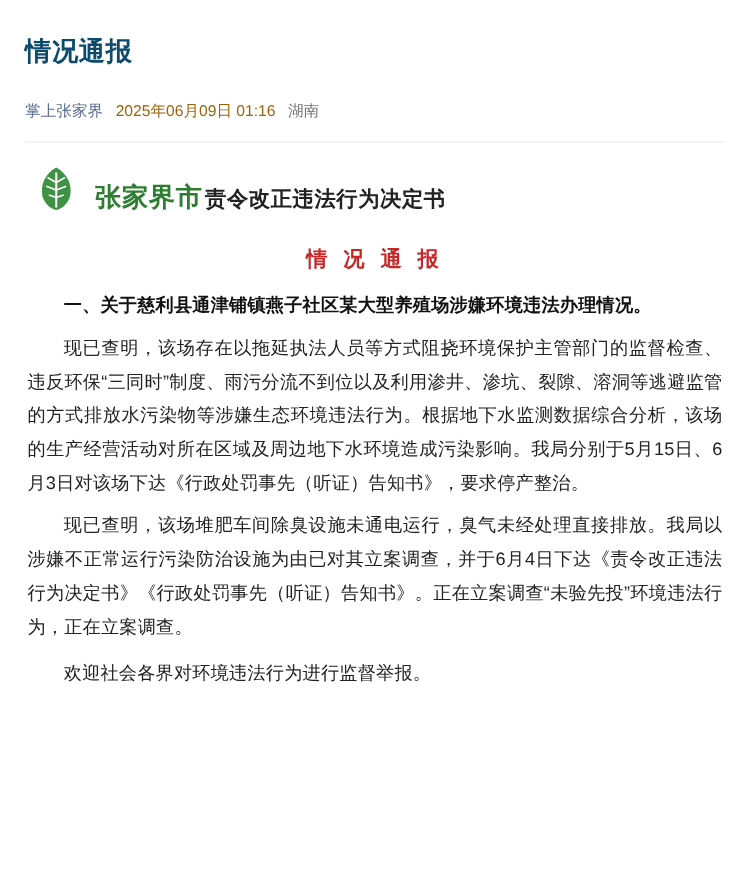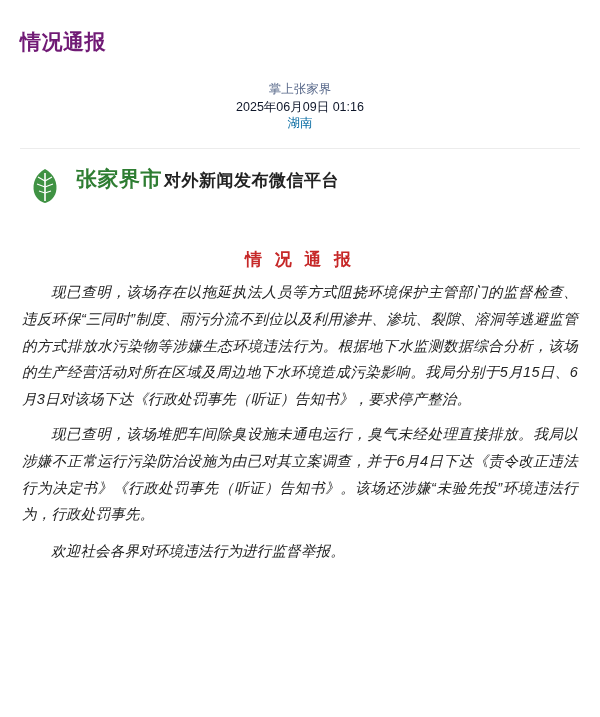--- a/index.html
+++ b/index.html
@@ -17,48 +17,48 @@
   }
   .page {
     width: 600px;
     height: 717px;
     position: relative;
     background: #fff;
   }
   .article-title {
     font-size: 21px;
     font-weight: 700;
-    color: #701a75;
+    color: #0c4a6e;
     padding: 14px 20px 0 20px;
     line-height: 1.3;
     letter-spacing: 0.5px;
   }
   .meta-row {
     padding: 12px 20px 0 20px;
     font-size: 12.5px;
     color: #9a9a9a;
     display: flex;
     align-items: center;
+    gap: 10px;
     line-height: 1.4;
-    flex-direction: column;
   }
   .meta-account {
     color: #5b6b8c;
     cursor: pointer;
   }
-  .meta-date { color: #0f172a; }
-  .meta-loc { color: #0369a1; font-family: Liberation Mono, monospace; }
+  .meta-date { color: #a16207; }
+  .meta-loc { color: #737373; }
   .divider {
     margin: 14px 20px 0 20px;
     height: 1px;
     background: #ececec;
   }
   .banner {
     display: flex;
-    align-items: flex-start;
+    align-items: flex-end;
     padding: 16px 24px 10px 24px;
     gap: 10px;
   }
   .banner-logo {
     width: 42px;
     height: 42px;
     flex: 0 0 42px;
     position: relative;
   }
   .banner-logo svg { display: block; }
@@ -81,21 +81,21 @@
     color: #222;
     letter-spacing: 0.5px;
     font-family: "Liberation Serif", serif;
   }
   .doc-title {
     text-align: center;
     color: #c62828;
     font-size: 17px;
     font-weight: 700;
     letter-spacing: 4px;
-    margin: 31px 0 6px 0;
+    margin: 14px 0 6px 0;
   }
   .body-wrap {
     padding: 0 22px;
   }
   p.sec {
     font-size: 14.5px;
     font-weight: 700;
     color: #111;
     line-height: 1.75;
     margin: 14px 0 0 0;
@@ -103,21 +103,20 @@
     letter-spacing: 0.2px;
   }
   p.para {
     font-size: 14.5px;
     color: #222;
     line-height: 1.85;
     margin: 8px 0 0 0;
     text-indent: 2em;
     text-align: justify;
     letter-spacing: 0.2px;
-    font-style: italic;
   }
   p.para.tight { margin-top: 10px; }
 </style>
 </head>
 <body>
 
 <div class="page">
 
   <h1 class="article-title">情况通报</h1>
 
@@ -132,29 +131,30 @@
   <div class="banner">
     <span class="banner-logo">
       <svg width="42" height="42" viewBox="0 0 42 42">
         <path d="M21 4 C12 9, 8 18, 10 27 C12 34, 17 37, 21 38 C25 37, 30 34, 32 27 C34 18, 30 9, 21 4 Z" fill="#3f9243"></path>
         <path d="M21 8 L21 36" stroke="#ffffff" stroke-width="1.6" fill="none"></path>
         <path d="M21 16 L14 12 M21 22 L13 19 M21 16 L28 12 M21 22 L29 19 M21 28 L15 26 M21 28 L27 26" stroke="#ffffff" stroke-width="1.2" fill="none"></path>
       </svg>
     </span>
     <span class="banner-text">
       <span class="banner-city">张家界市</span>
-      <span class="banner-rest">对外新闻发布微信平台</span>
+      <span class="banner-rest">责令改正违法行为决定书</span>
     </span>
   </div>
 
   <div class="doc-title">情 况 通 报</div>
 
   <div class="body-wrap">
 
+    <p class="sec">一、关于慈利县通津铺镇燕子社区某大型养殖场涉嫌环境违法办理情况。</p>
     <p class="para">现已查明，该场存在以拖延执法人员等方式阻挠环境保护主管部门的监督检查、违反环保“三同时”制度、雨污分流不到位以及利用渗井、渗坑、裂隙、溶洞等逃避监管的方式排放水污染物等涉嫌生态环境违法行为。根据地下水监测数据综合分析，该场的生产经营活动对所在区域及周边地下水环境造成污染影响。我局分别于5月15日、6月3日对该场下达《行政处罚事先（听证）告知书》，要求停产整治。</p>
 
-    <p class="para">现已查明，该场堆肥车间除臭设施未通电运行，臭气未经处理直接排放。我局以涉嫌不正常运行污染防治设施为由已对其立案调查，并于6月4日下达《责令改正违法行为决定书》《行政处罚事先（听证）告知书》。该场还涉嫌“未验先投”环境违法行为，行政处罚事先。</p>
+    <p class="para">现已查明，该场堆肥车间除臭设施未通电运行，臭气未经处理直接排放。我局以涉嫌不正常运行污染防治设施为由已对其立案调查，并于6月4日下达《责令改正违法行为决定书》《行政处罚事先（听证）告知书》。正在立案调查“未验先投”环境违法行为，正在立案调查。</p>
 
 
     <p class="para tight">欢迎社会各界对环境违法行为进行监督举报。</p>
   </div>
 
 </div>
 
 </body></html>

